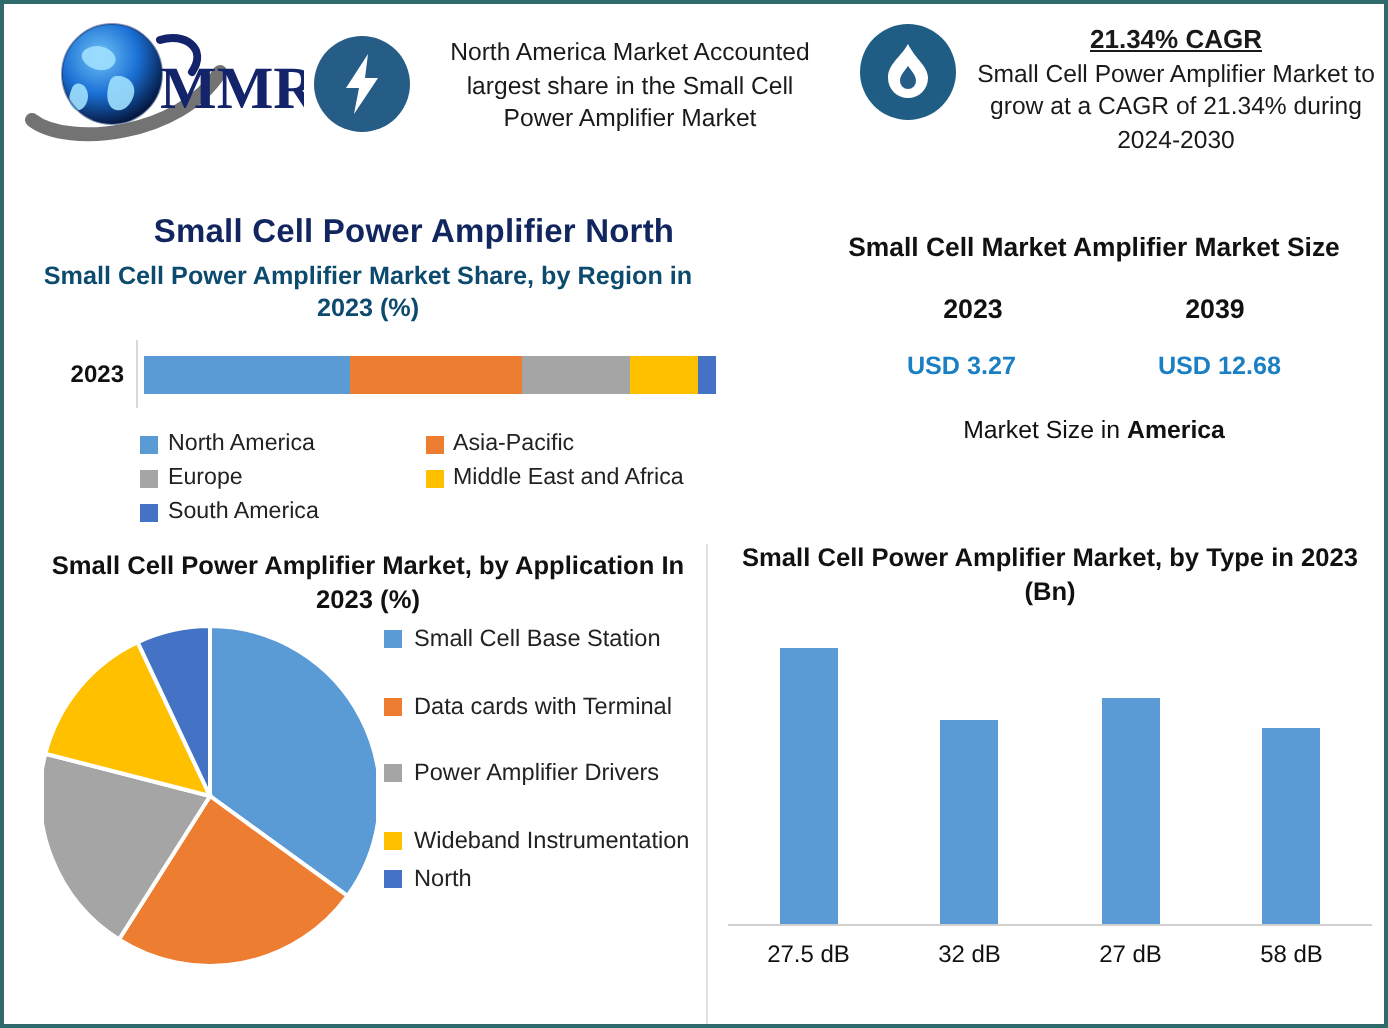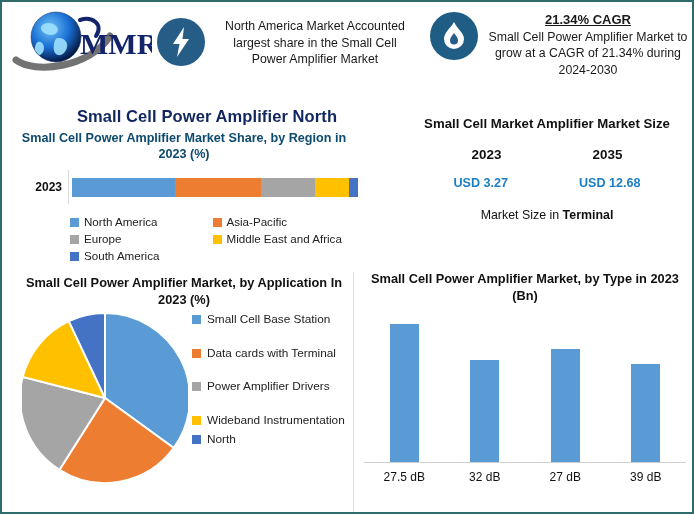--- a/index.html
+++ b/index.html
@@ -247,28 +247,28 @@
         <span class="lg-swatch" style="background: rgb(68, 114, 196);"></span>
         <span>South America</span>
       </div>
     </div>
   </div>
 
   <div class="panel-size">
     <div class="ms-title">Small Cell Market Amplifier Market Size</div>
     <div class="ms-years">
       <div class="ms-year">2023</div>
-      <div class="ms-year">2035</div>
+      <div class="ms-year">2039</div>
     </div>
     <div class="ms-values">
       <div class="ms-val">USD 3.27</div>
       <div class="ms-val">USD 12.68</div>
     </div>
     <div class="ms-foot">
-      <span>Market Size in </span><b>Terminal</b>
+      <span>Market Size in </span><b>America</b>
     </div>
   </div>
 
   <div class="vdivider"></div>
 
   <div class="panel-pie">
     <div class="pie-title">Small Cell Power Amplifier Market, by Application In 2023 (%)</div>
     <div class="pie-area">
       <svg class="pie-svg" id="pie-svg" width="166" height="172" viewBox="0 0 166 172">
           <path d="M83 86 L83 1 A85 85 0 0 1 151.76644452187054 135.96174644486018 Z" fill="#5b9bd5" stroke="#ffffff" stroke-width="2"></path>
@@ -315,17 +315,17 @@
           <div class="bar-rect" style="height: 74.5455%; background: rgb(91, 155, 213);"></div>
         </div>
       <div class="bar-col">
           <div class="bar-rect" style="height: 64.5455%; background: rgb(91, 155, 213);"></div>
         </div>
     </div>
     <div class="bars-labels">
       <div class="bar-lab">27.5 dB</div>
       <div class="bar-lab">32 dB</div>
       <div class="bar-lab">27 dB</div>
-      <div class="bar-lab">39 dB</div>
+      <div class="bar-lab">58 dB</div>
     </div>
   </div>
 
 </div>
 
 </body></html>

